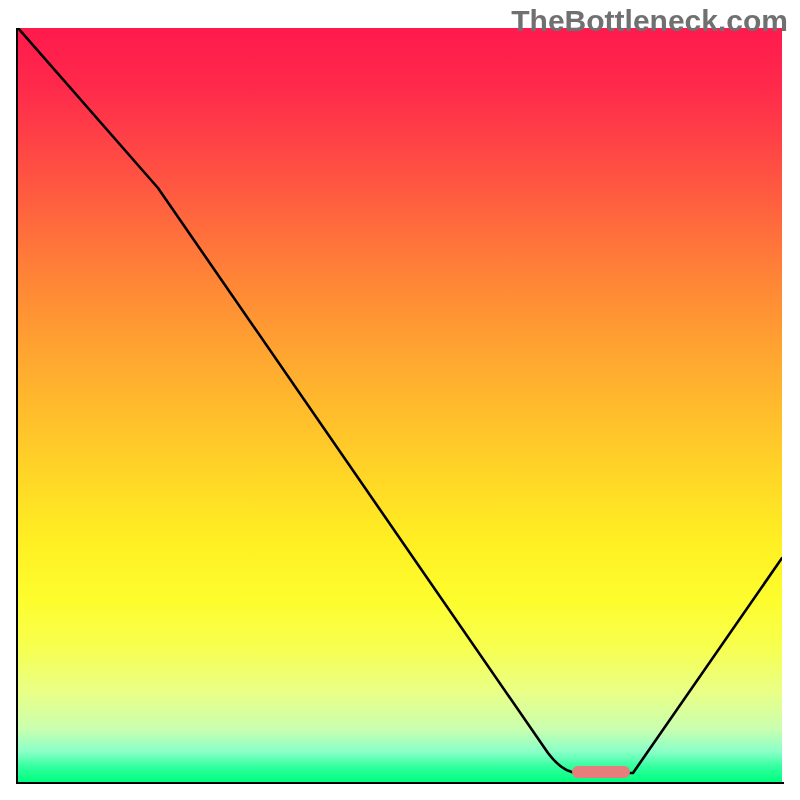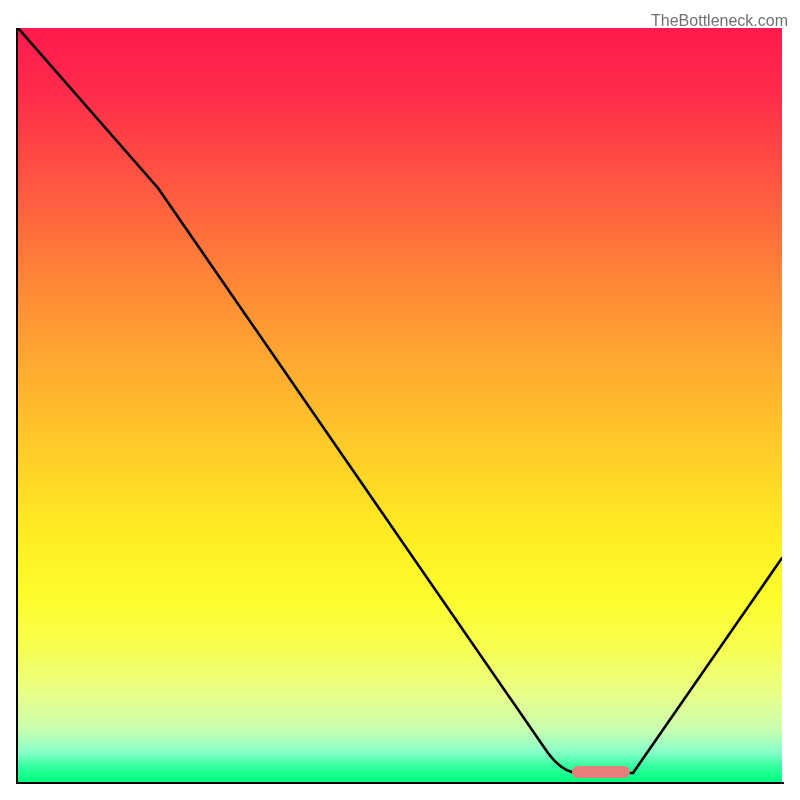--- a/index.html
+++ b/index.html
@@ -6,25 +6,25 @@
     margin: 0;
     padding: 0;
     width: 800px;
     height: 800px;
     background: #ffffff;
     font-family: Arial, Helvetica, sans-serif;
     position: relative;
   }
   .watermark {
     position: absolute;
-    top: 12px;
+    top: 4px;
     right: 12px;
     color: #707070;
-    font-size: 16px;
-    font-weight: normal;
+    font-size: 30px;
+    font-weight: bold;
     z-index: 10;
   }
   .plot-area {
     position: absolute;
     left: 18px;
     top: 28px;
     width: 764px;
     height: 754px;
   }
   .gradient-bg {

